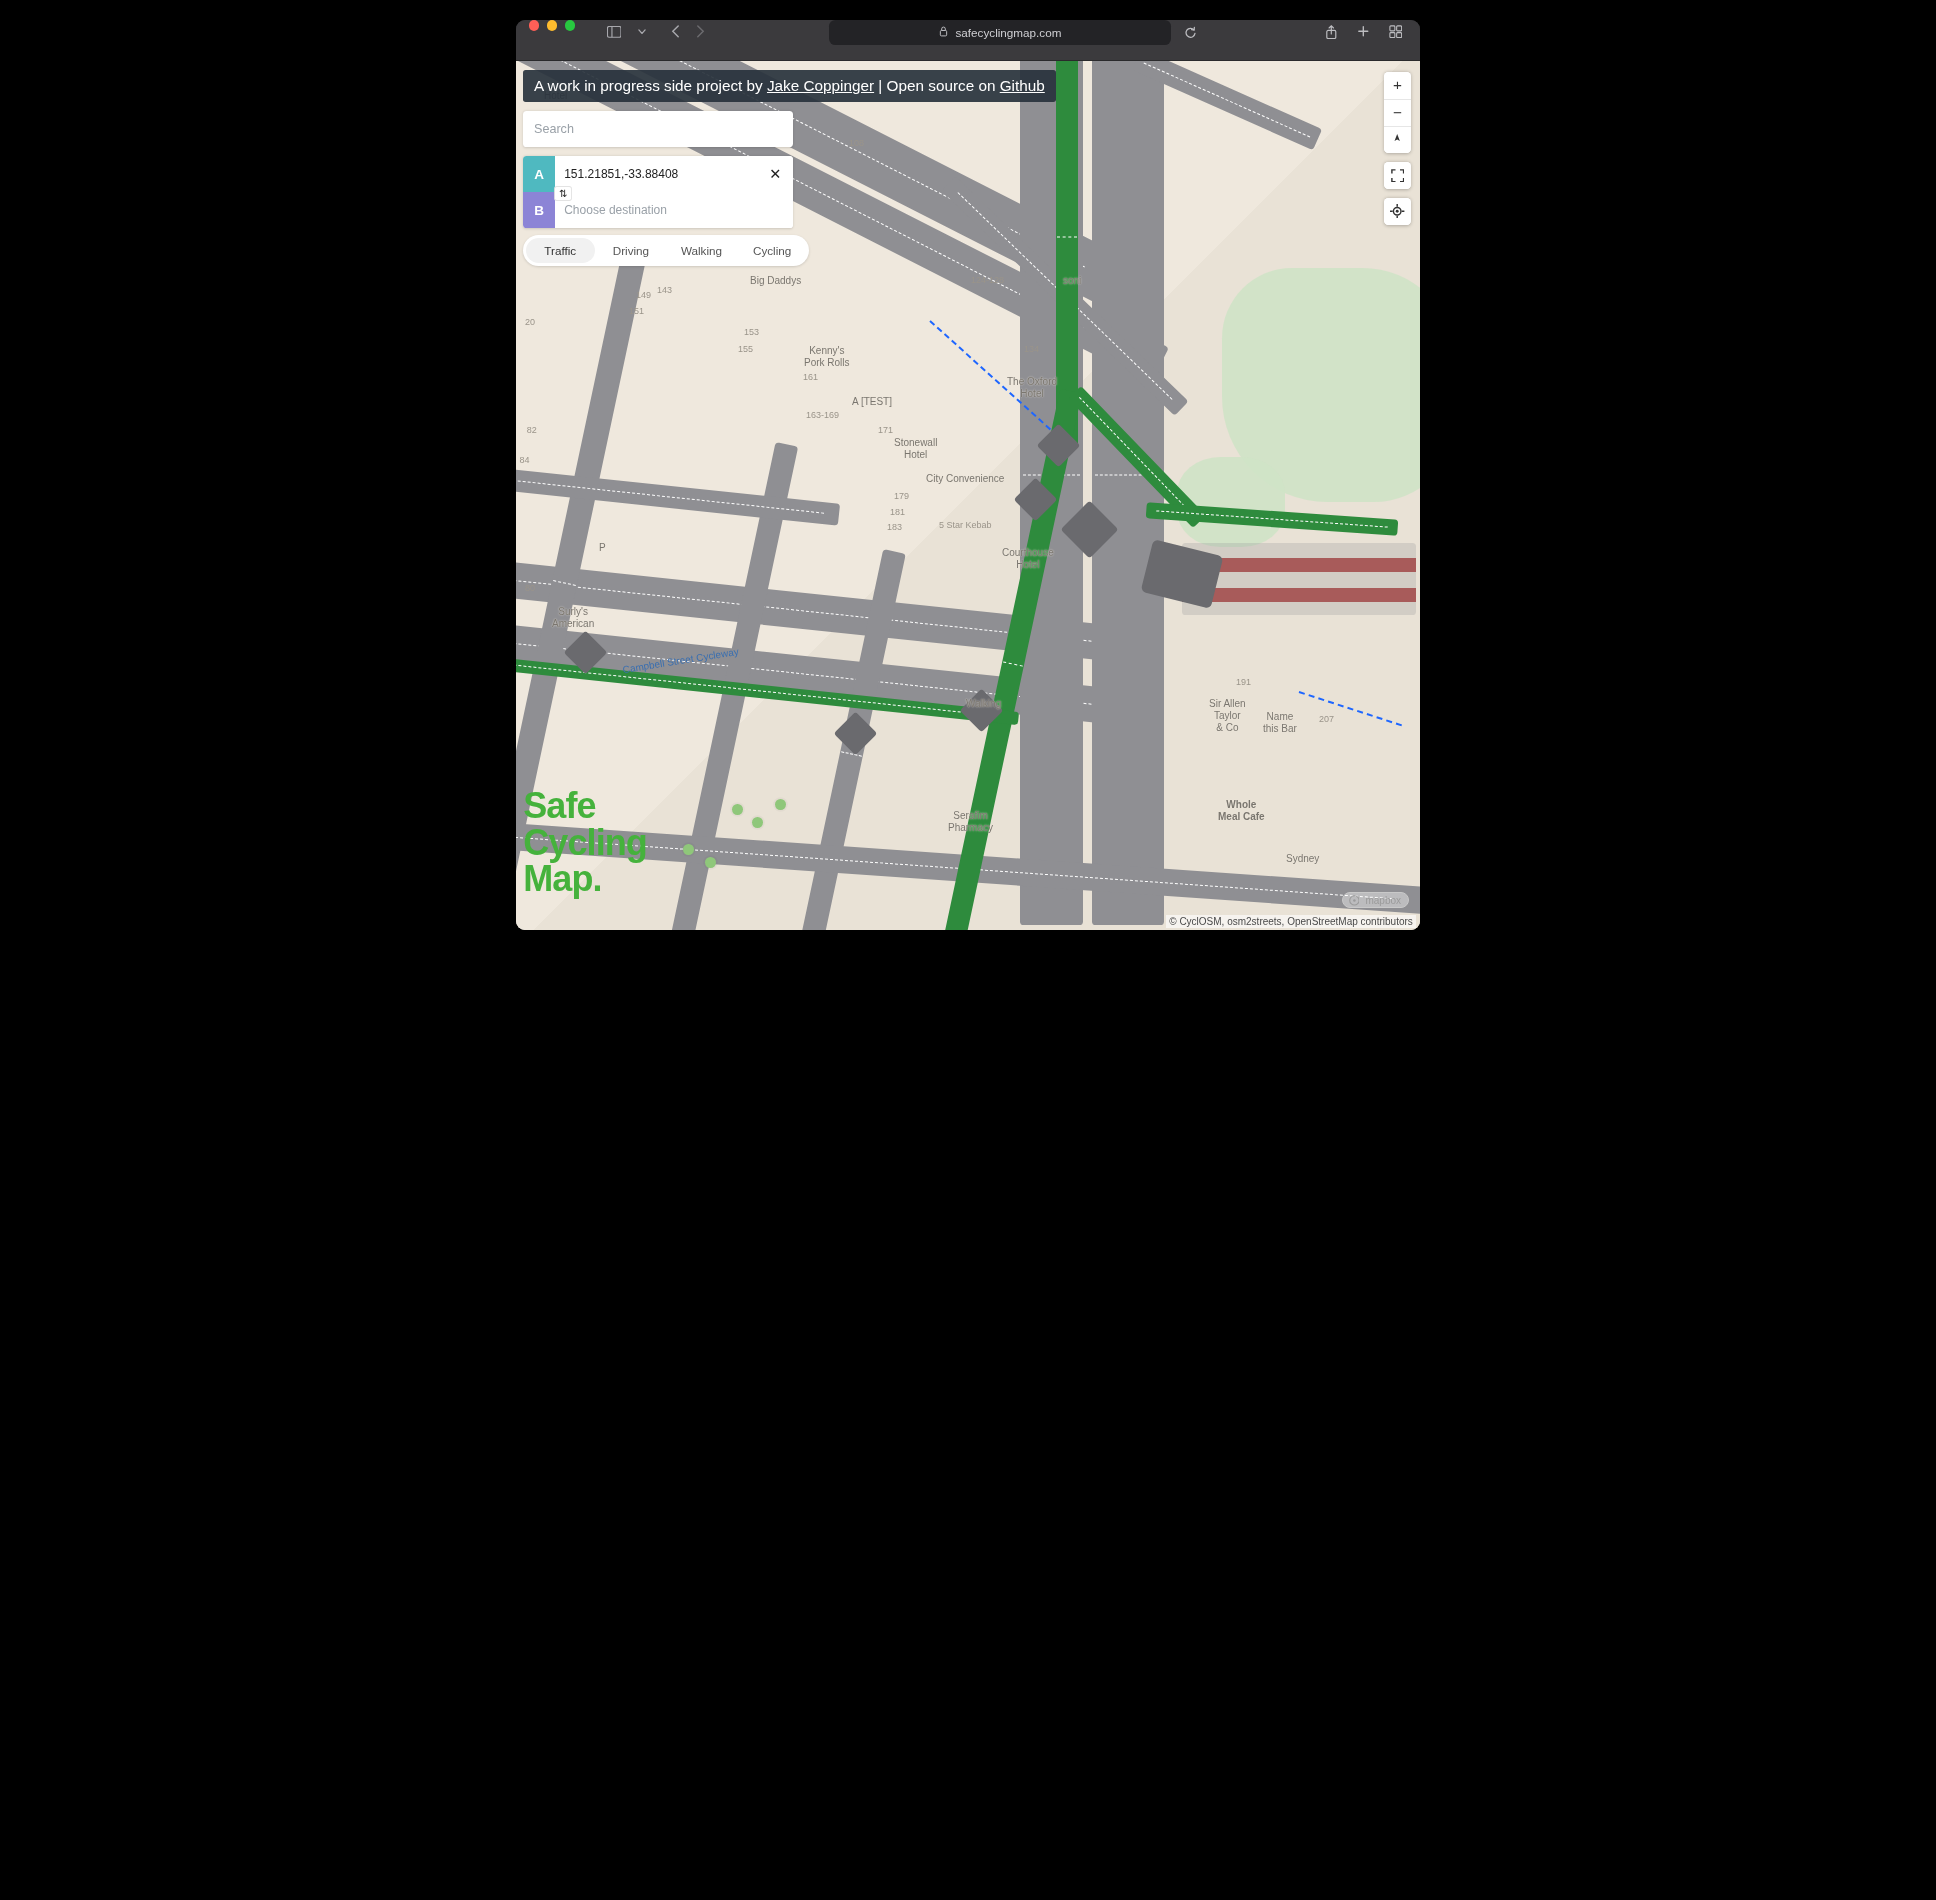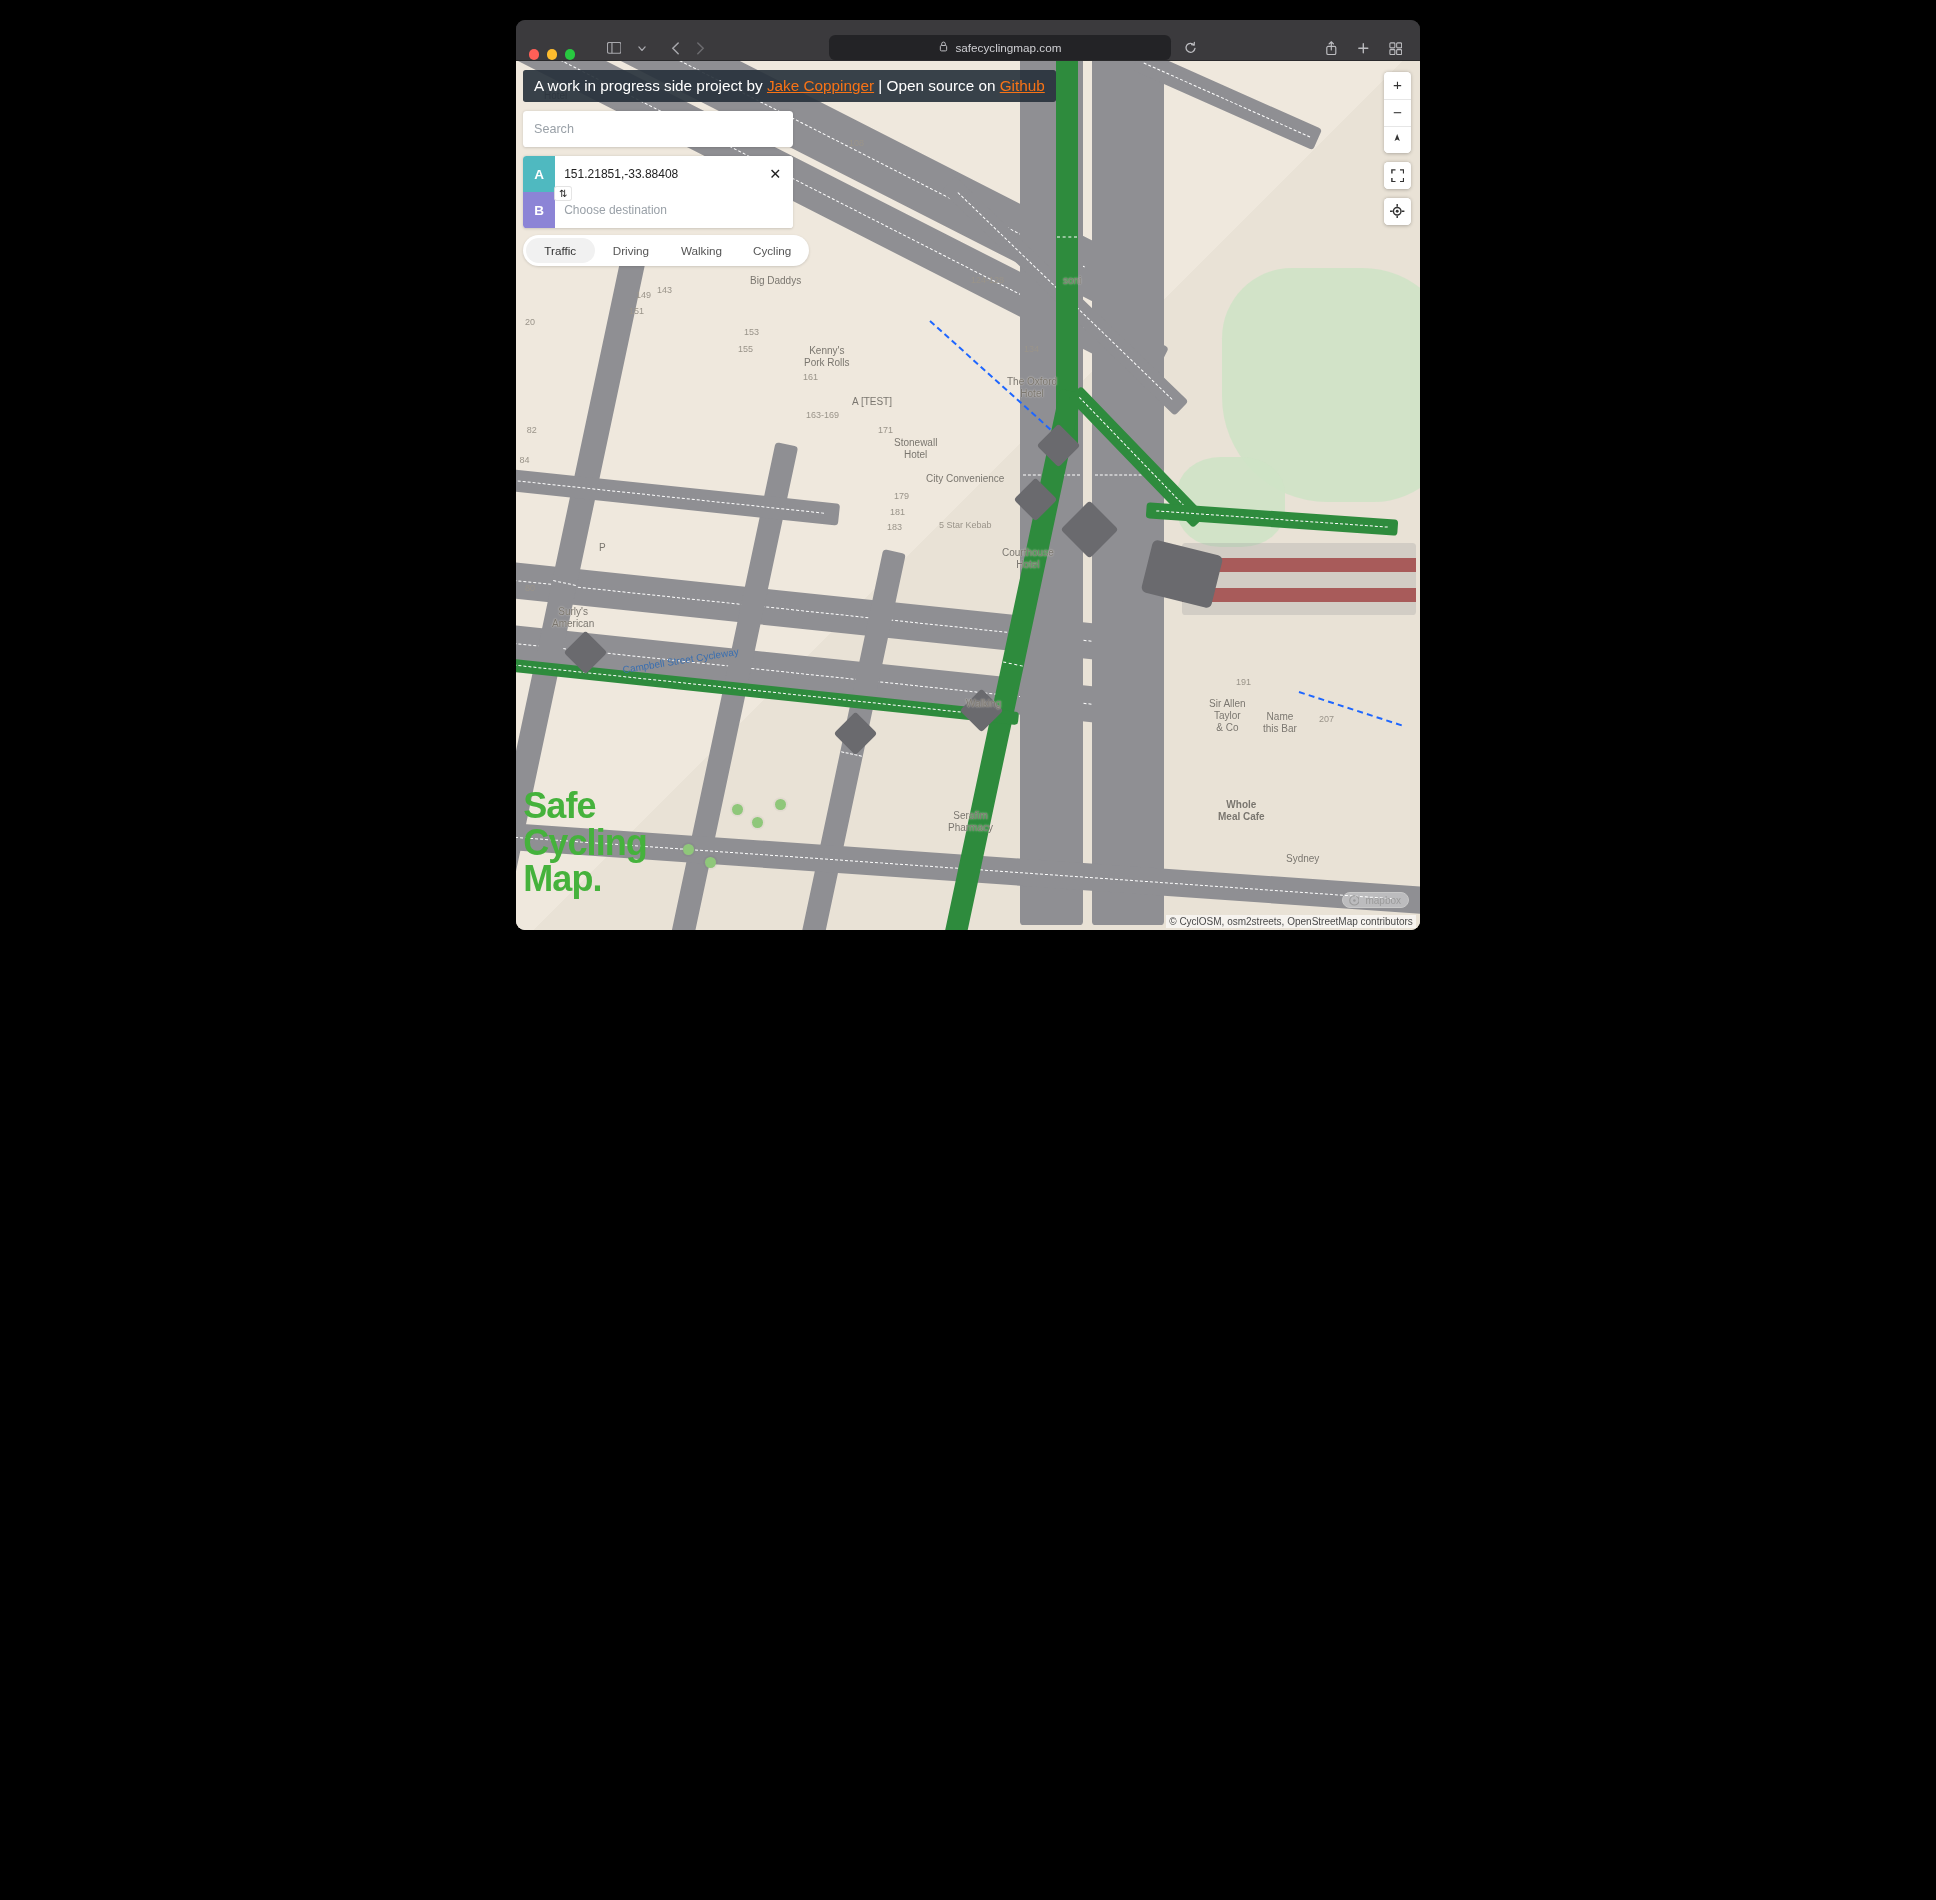--- a/index.html
+++ b/index.html
@@ -4,21 +4,21 @@
 <style>
   * { box-sizing: border-box; margin: 0; padding: 0; }
   html, body { width: 100%; height: 100%; background: #000; font-family: -apple-system, BlinkMacSystemFont, "Segoe UI", Helvetica, Arial, sans-serif; }
   .stage { width: 968px; height: 950px; margin: 0 auto; position: relative; background:#000; }
   .window {
     position: absolute; left: 32px; top: 20px; right: 32px; bottom: 20px;
     border-radius: 9px; overflow: hidden; box-shadow: 0 18px 54px rgba(0,0,0,.6);
     background: #2b2b2e; display:flex; flex-direction:column;
   }
   .titlebar {
-    height: 41px; background: #3b3a3d; display:flex; align-items:flex-end; gap:9px; padding: 0 12.6px;
+    height: 41px; background: #3b3a3d; display:flex; align-items:flex-start; gap:9px; padding: 0 12.6px;
     border-bottom: 0.9px solid #2a2a2c;
   }
   .traffic { display:flex; gap:7.2px; }
   .dot { width:10.8px; height:10.8px; border-radius:50%; }
   .dot.red{background:#ff5f57;} .dot.yellow{background:#febc2e;} .dot.green{background:#28c840;}
   .tb-btn { color:#a8a8ad; display:flex; align-items:center; justify-content:center; width:23.4px; height:23.4px; border-radius:4.5px; }
   .tb-sep { width:9px; }
   .nav-arrows { display:flex; gap:1.8px; margin-left:5.4px; }
   .addr {
     flex:1; display:flex; align-items:center; justify-content:center; gap:7.2px;
@@ -57,21 +57,21 @@
   }
   .num { position:absolute; font-size:9px; color:#9a948a; }
   .tree{ position:absolute; width:10.8px; height:10.8px; border-radius:50%; background:#8fc77a; box-shadow:0 0 0 1.8px rgba(0,0,0,.03);}
 
   
   .banner {
     position:absolute; left:7.2px; top:9px;
     background: rgba(40,50,60,.92); color:#fff; font-size:15.3px;
     padding:7.2px 10.8px; border-radius:2.7px;
   }
-  .banner a { color:#f97316; text-decoration: underline; }
+  .banner a { color:#ffffff; text-decoration: underline; }
 
   
   .panel { position:absolute; left:7.2px; top:50px; width:270px; }
   .search {
     background:#fff; border-radius:3.6px; height:36px; display:flex; align-items:center;
     padding:0 10.8px; box-shadow:0 0.9px 2.7px rgba(0,0,0,.15);
   }
   .search input { border:0; outline:0; font-size:12.6px; width:100%; color:#333; background:transparent;}
   .search input::placeholder{color:#9aa1a8;}
   .route { margin-top:9px; background:#fff; border-radius:3.6px; box-shadow:0 0.9px 2.7px rgba(0,0,0,.15); overflow:hidden; position:relative;}

